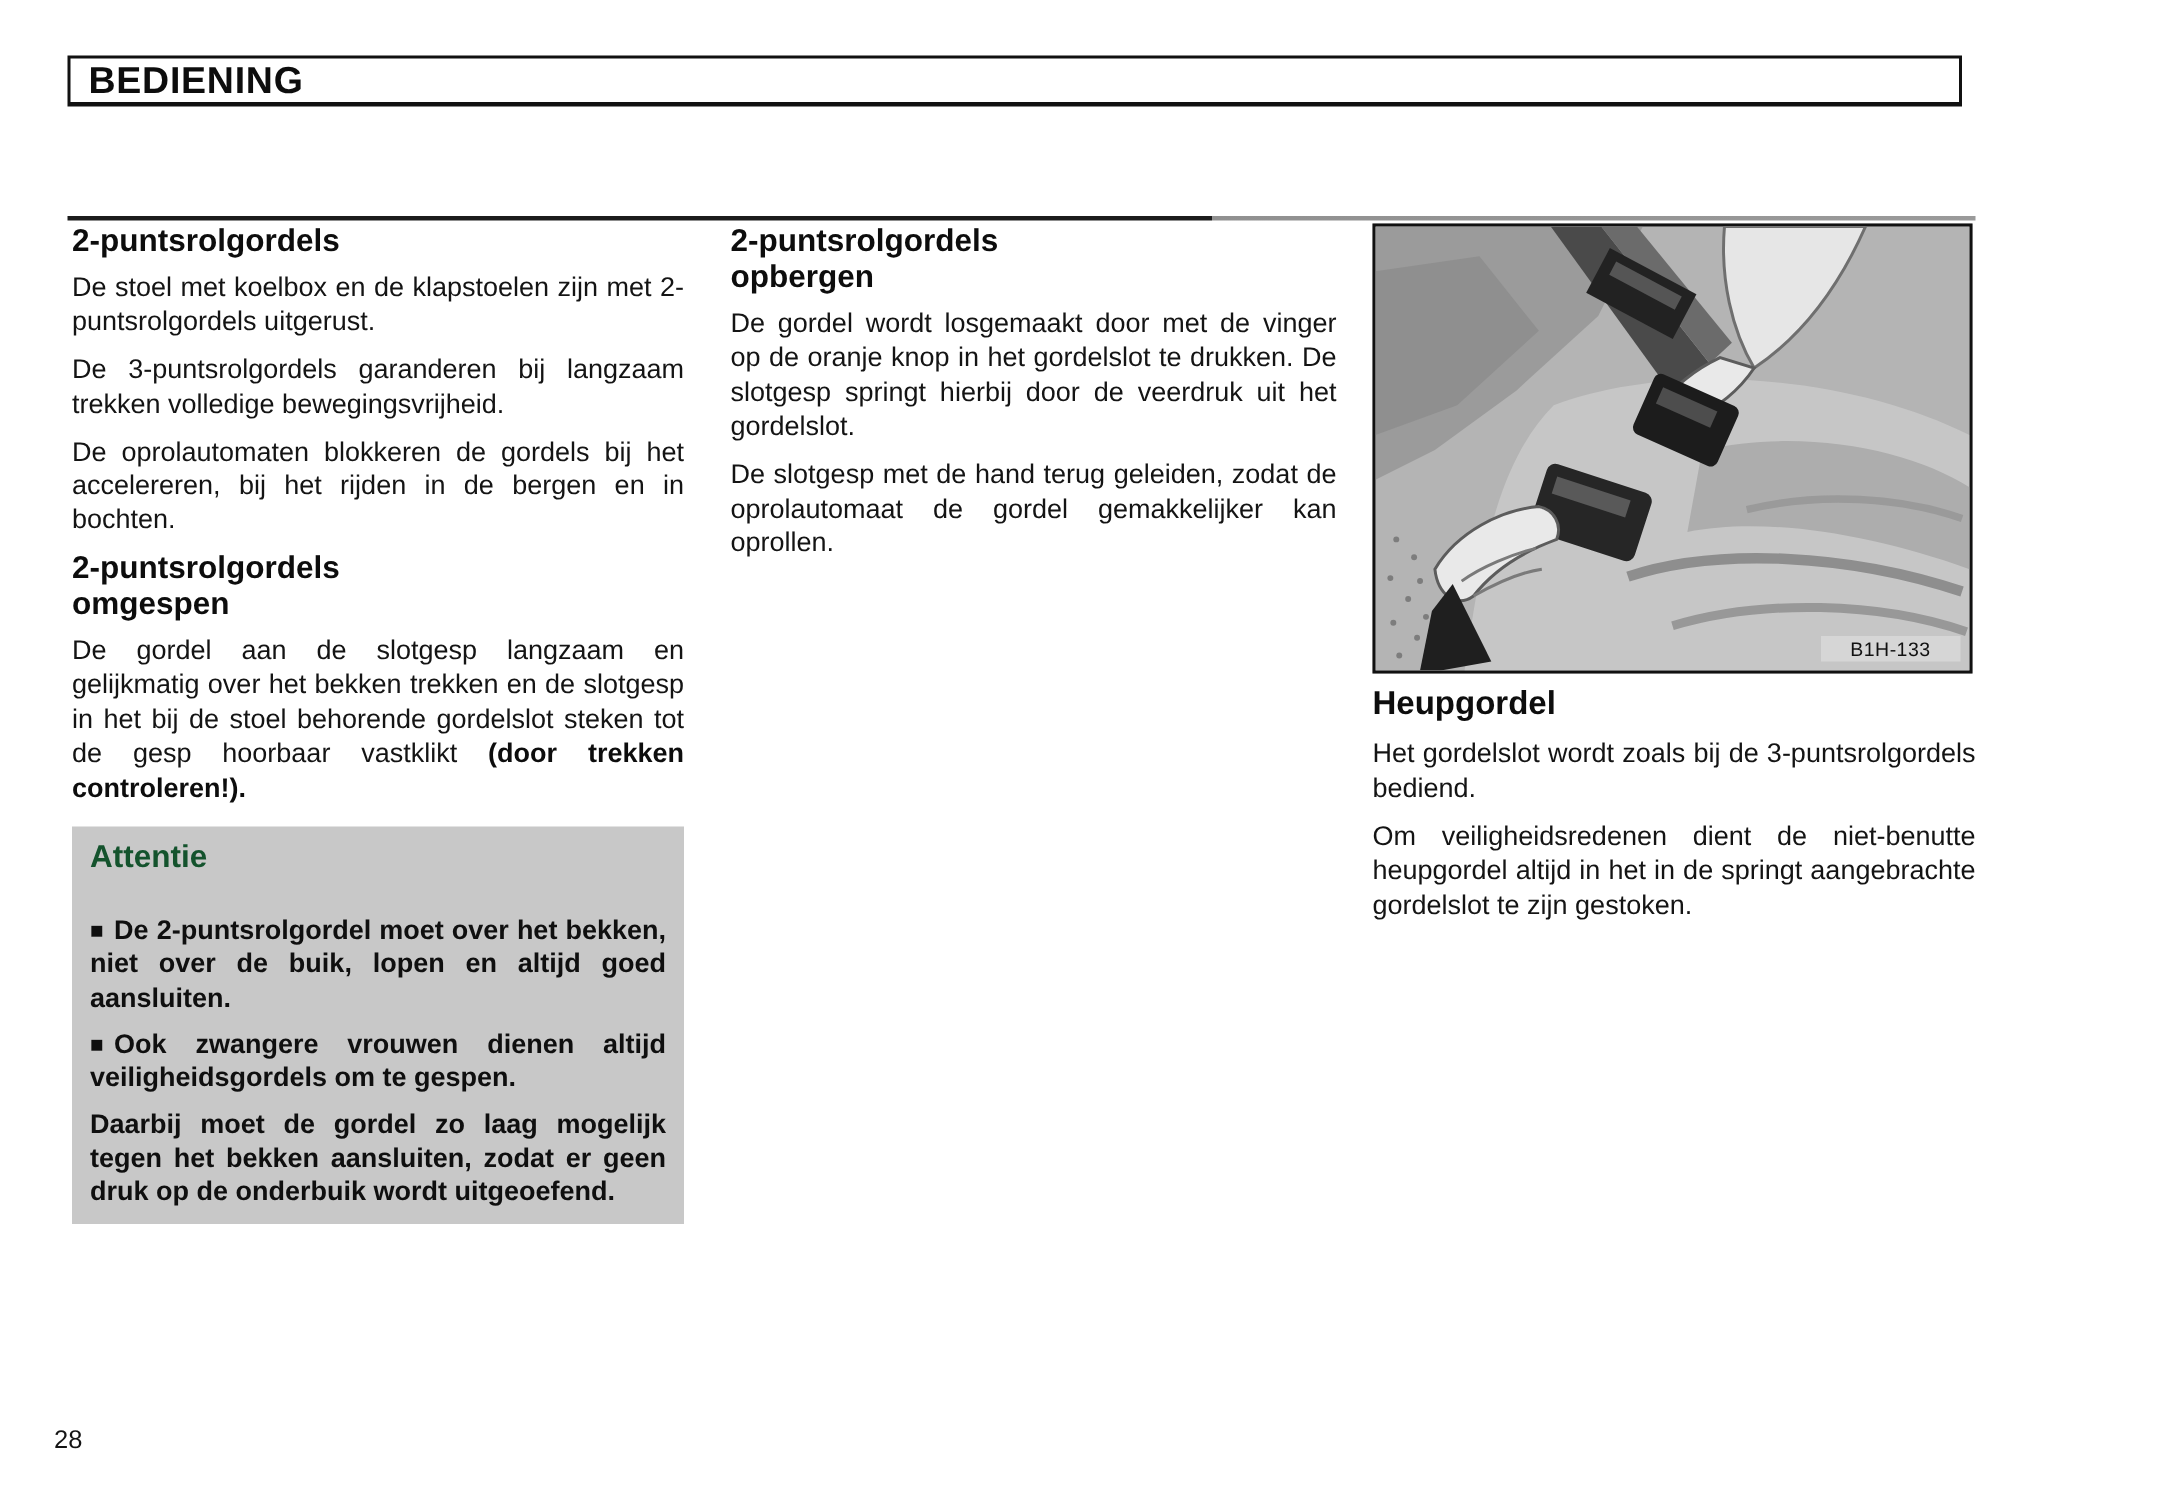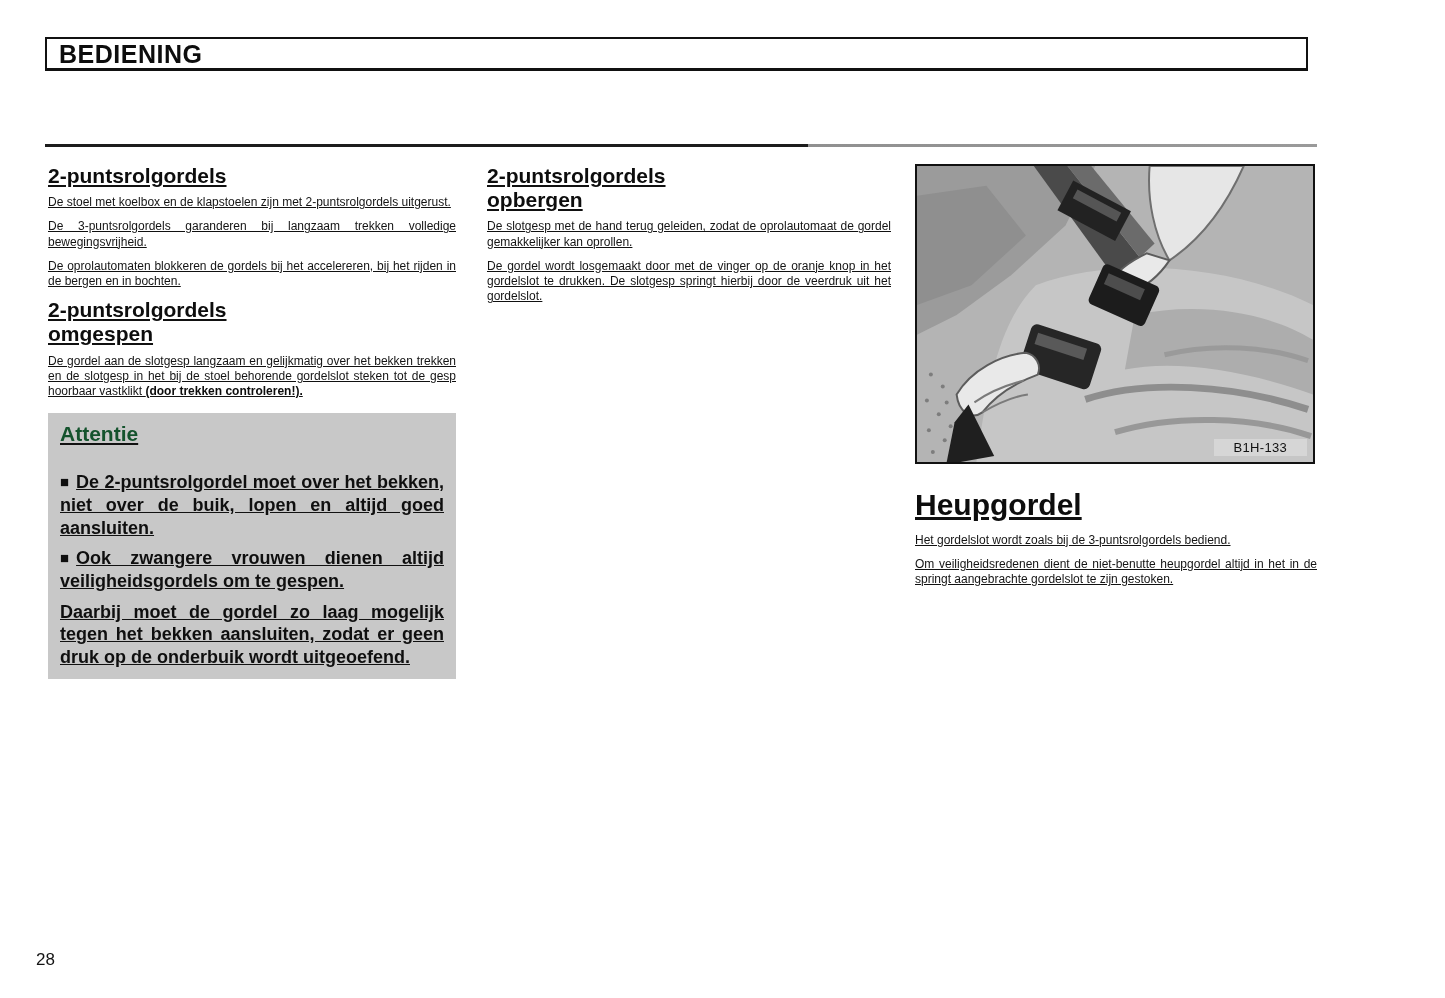--- a/index.html
+++ b/index.html
@@ -41,37 +41,37 @@
   .divider {
     position: absolute;
     left: 45px;
     top: 144px;
     width: 1272px;
     height: 3px;
     background: linear-gradient(to right, #1c1c1c 0%, #1c1c1c 60%, #909090 60%, #9a9a9a 100%);
   }
 
   
-  .col { position: absolute; top: 164px; text-decoration: underline; }
+  .col { position: absolute; top: 149px; }
   .col1 { left: 48px;  width: 408px; }
   .col2 { left: 487px; width: 404px; }
   .col3 { left: 915px; width: 402px; }
 
   h2 {
     margin: 0 0 7px 0;
     font-size: 21px;
     font-weight: 700;
     line-height: 1.15;
     color: #0d0d0d;
   }
   h2.sub { margin-top: 4px; }
 
   .col p {
     margin: 0 0 9px 0;
-    font-size: 12px;
+    font-size: 18px;
     line-height: 1.27;
     text-align: justify;
     color: #141414;
   }
   .col p strong { font-weight: 700; color: #0d0d0d; }
 
   
   .attention {
     margin-top: 14px;
     background: #c8c8c8;
@@ -116,22 +116,22 @@
     right: 6px;
     bottom: 6px;
     background: #d6d6d6;
     color: #111;
     font-size: 13px;
     padding: 1px 20px;
     letter-spacing: 0.3px;
   }
 
   .col3 h2.heup {
-    margin: 24px 0 10px 0;
-    font-size: 30px;
+    margin: 7px 0 10px 0;
+    font-size: 22px;
   }
 
   .page-number {
     position: absolute;
     left: 36px;
     bottom: 28px;
     font-size: 17px;
     color: #141414;
     margin-top: 17px;
   }
@@ -172,22 +172,22 @@
         <span>Daarbij moet de gordel zo laag mogelijk tegen het bekken aansluiten, zodat er geen druk op de onderbuik wordt uitgeoefend.</span>
       </p>
     </div>
   </section>
 
   <section class="col col2">
     <h2>
       <span>2-puntsrolgordels</span><br>
       <span>opbergen</span>
     </h2>
+    <p>De gordel wordt losgemaakt door met de vinger op de oranje knop in het gordelslot te drukken. De slotgesp springt hierbij door de veerdruk uit het gordelslot.</p>
     <p>De slotgesp met de hand terug geleiden, zodat de oprolautomaat de gordel gemakkelijker kan oprollen.</p>
-    <p>De gordel wordt losgemaakt door met de vinger op de oranje knop in het gordelslot te drukken. De slotgesp springt hierbij door de veerdruk uit het gordelslot.</p>
   </section>
 
   <section class="col col3">
 
     <div class="figure">
       <svg viewBox="0 0 400 298" preserveAspectRatio="none">
 
         <rect x="0" y="0" width="400" height="298" fill="#b4b4b4"></rect>
 
         <path d="M0,0 L180,0 L150,60 L95,110 L40,150 L0,170 Z" fill="#9b9b9b"></path>

